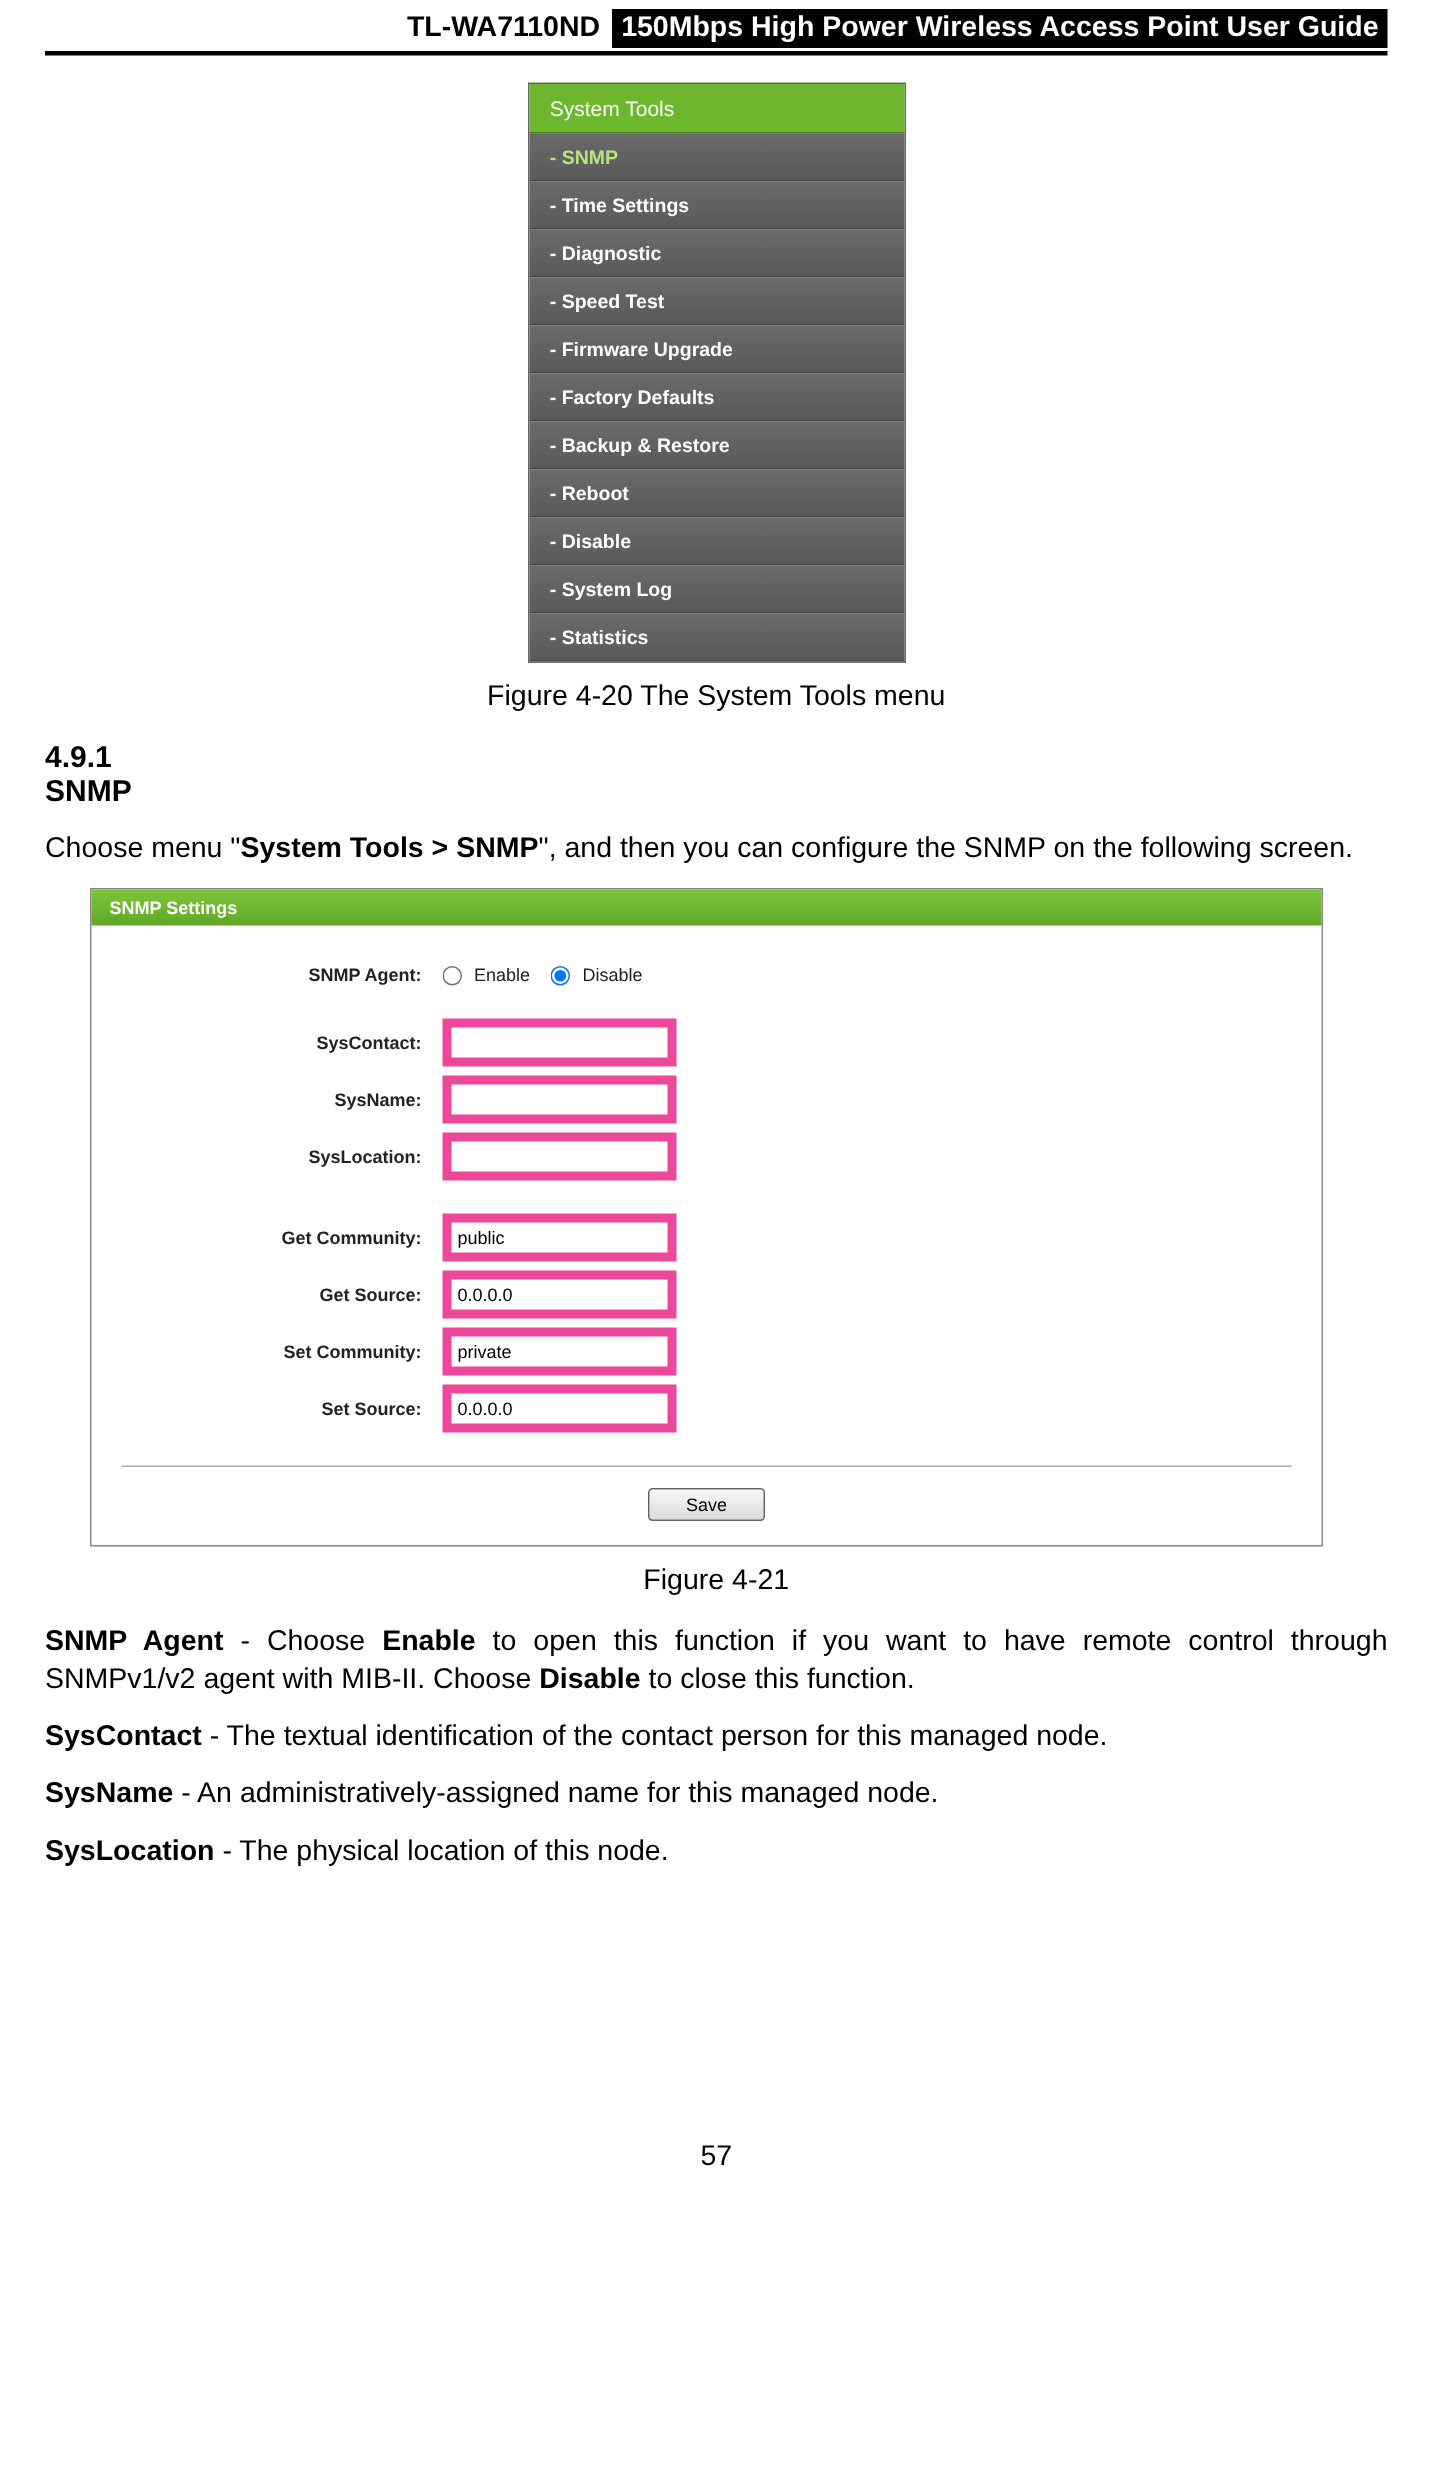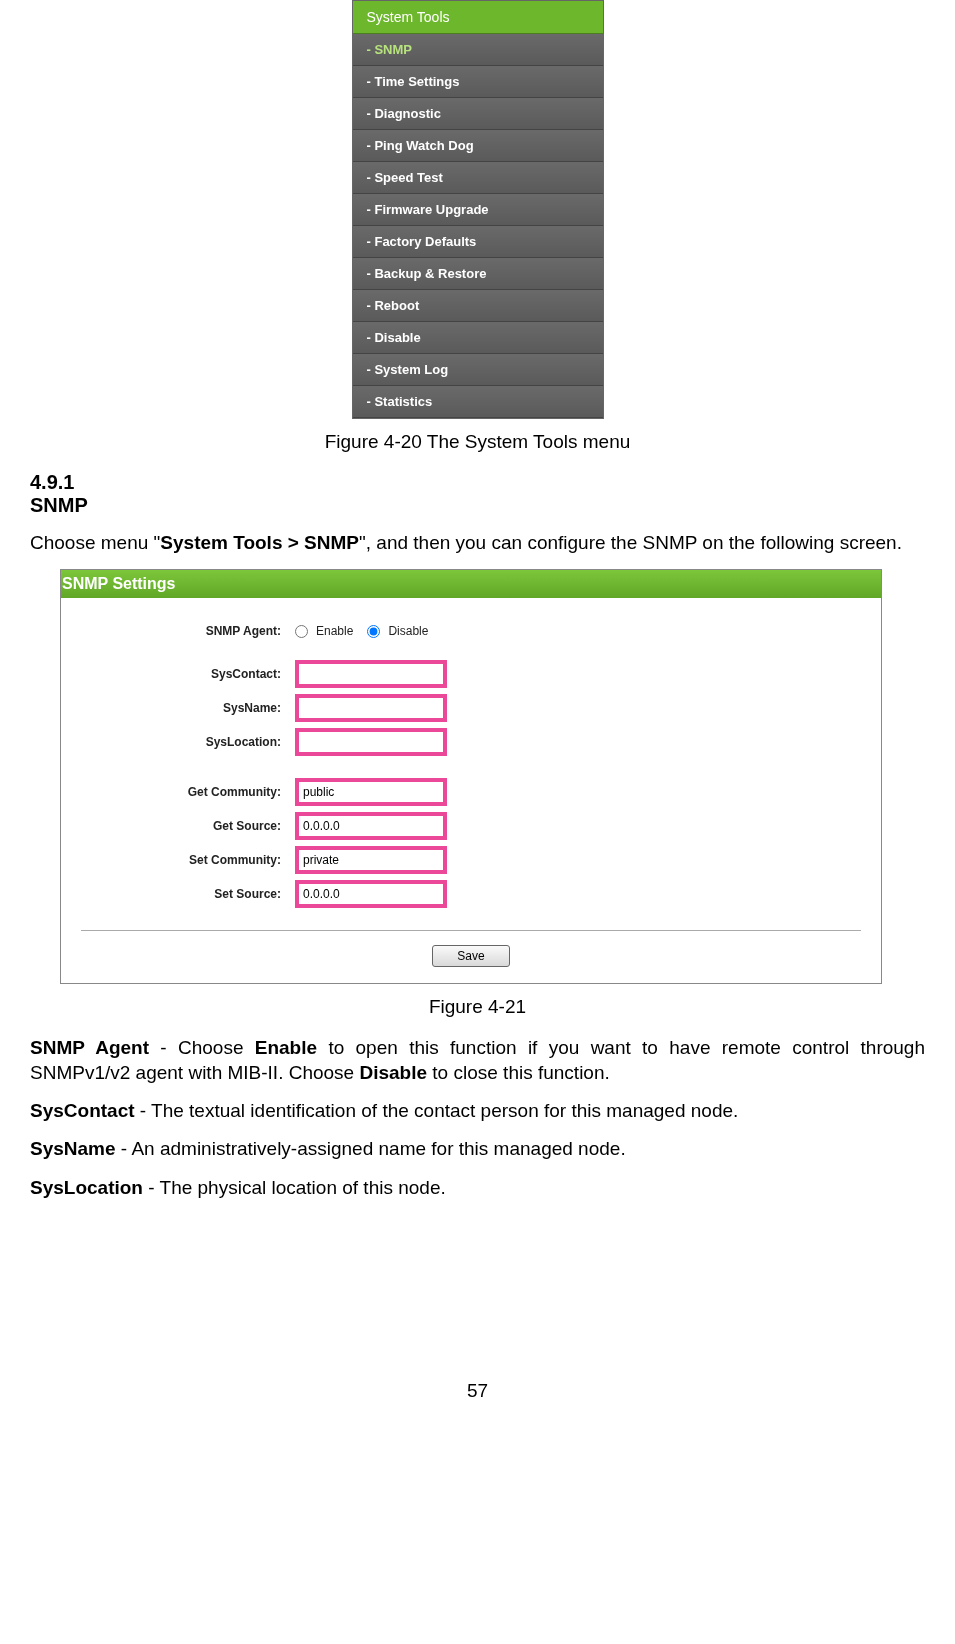--- a/index.html
+++ b/index.html
@@ -100,41 +100,41 @@
     width: 820px;
     font-family: Verdana, Arial, sans-serif;
     font-size: 12px;
     color: #222;
   }
   .snmp-title-bar {
     background: #6db72c;
     background: linear-gradient(#7cc63a, #61a727);
     color: #fff;
     font-weight: bold;
-    font-size: 16px;
-    padding: 5px 1px;
+    font-size: 12px;
+    padding: 5px 12px;
   }
   .snmp-body {
     padding: 26px 20px 4px 20px;
   }
   .field-row {
     display: flex;
     align-items: center;
     margin-bottom: 6px;
   }
   .field-row.gap-top { margin-top: 22px; }
   .field-label {
     flex: 0 0 200px;
     text-align: right;
     font-weight: bold;
     font-size: 12px;
     padding-right: 14px;
   }
   .field-ctrl input[type="text"] {
-    border: 4px solid #ec4899;
+    border: 6px solid #ec4899;
     height: 20px;
     width: 136px;
     font-size: 12px;
     padding: 0 4px;
     background:#fff;
   }
   .radio-set {
     display: flex;
     align-items: center;
     gap: 6px;
@@ -162,28 +162,31 @@
   .page-num {
     text-align:center;
     font-size:19px;
     margin-top: 180px;
   }
 </style>
 </head>
 <body>
 <div class="page">
 
+  <div class="hdr">
+    <span class="model">TL-WA7110ND</span>
+    <span class="title">150Mbps High Power Wireless Access Point User Guide</span>
+  </div>
 
   <div class="menu-fig-wrap">
     <div class="menu-fig">
       <div class="menu-header">System Tools</div>
       <div class="menu-item selected">- SNMP</div>
       <div class="menu-item">- Time Settings</div>
       <div class="menu-item">- Diagnostic</div>
-      <div class="menu-item">- Ping Watch Dog</div>
       <div class="menu-item">- Speed Test</div>
       <div class="menu-item">- Firmware Upgrade</div>
       <div class="menu-item">- Factory Defaults</div>
       <div class="menu-item">- Backup &amp; Restore</div>
       <div class="menu-item">- Reboot</div>
       <div class="menu-item">- Disable</div>
       <div class="menu-item">- System Log</div>
       <div class="menu-item">- Statistics</div>
     </div>
   </div>

